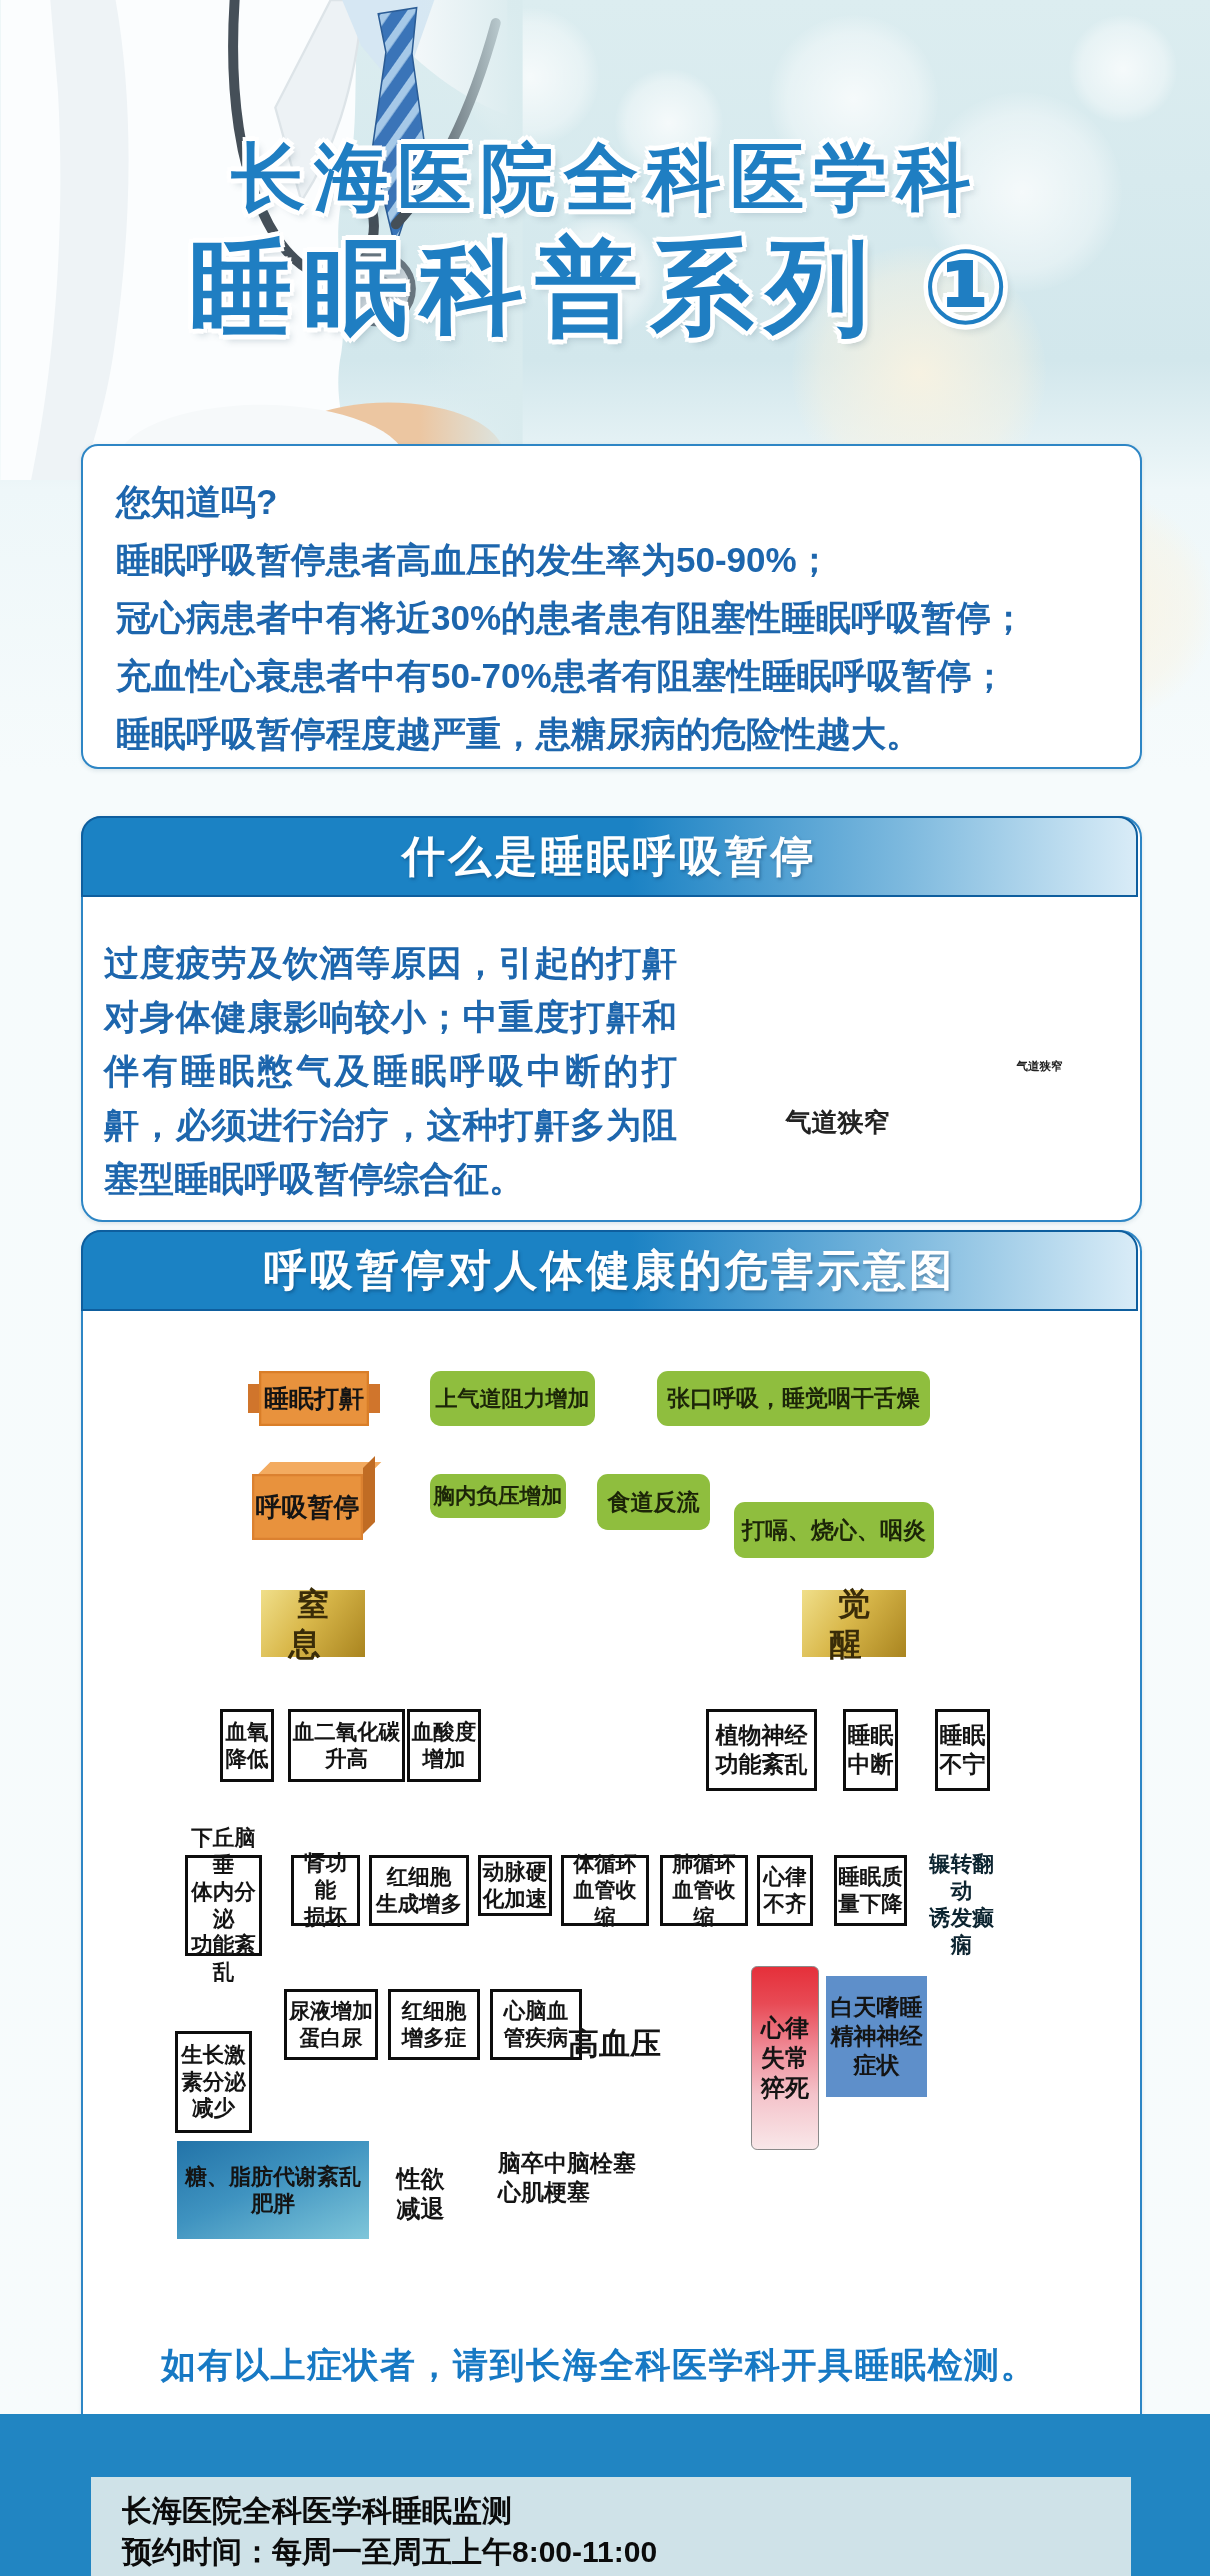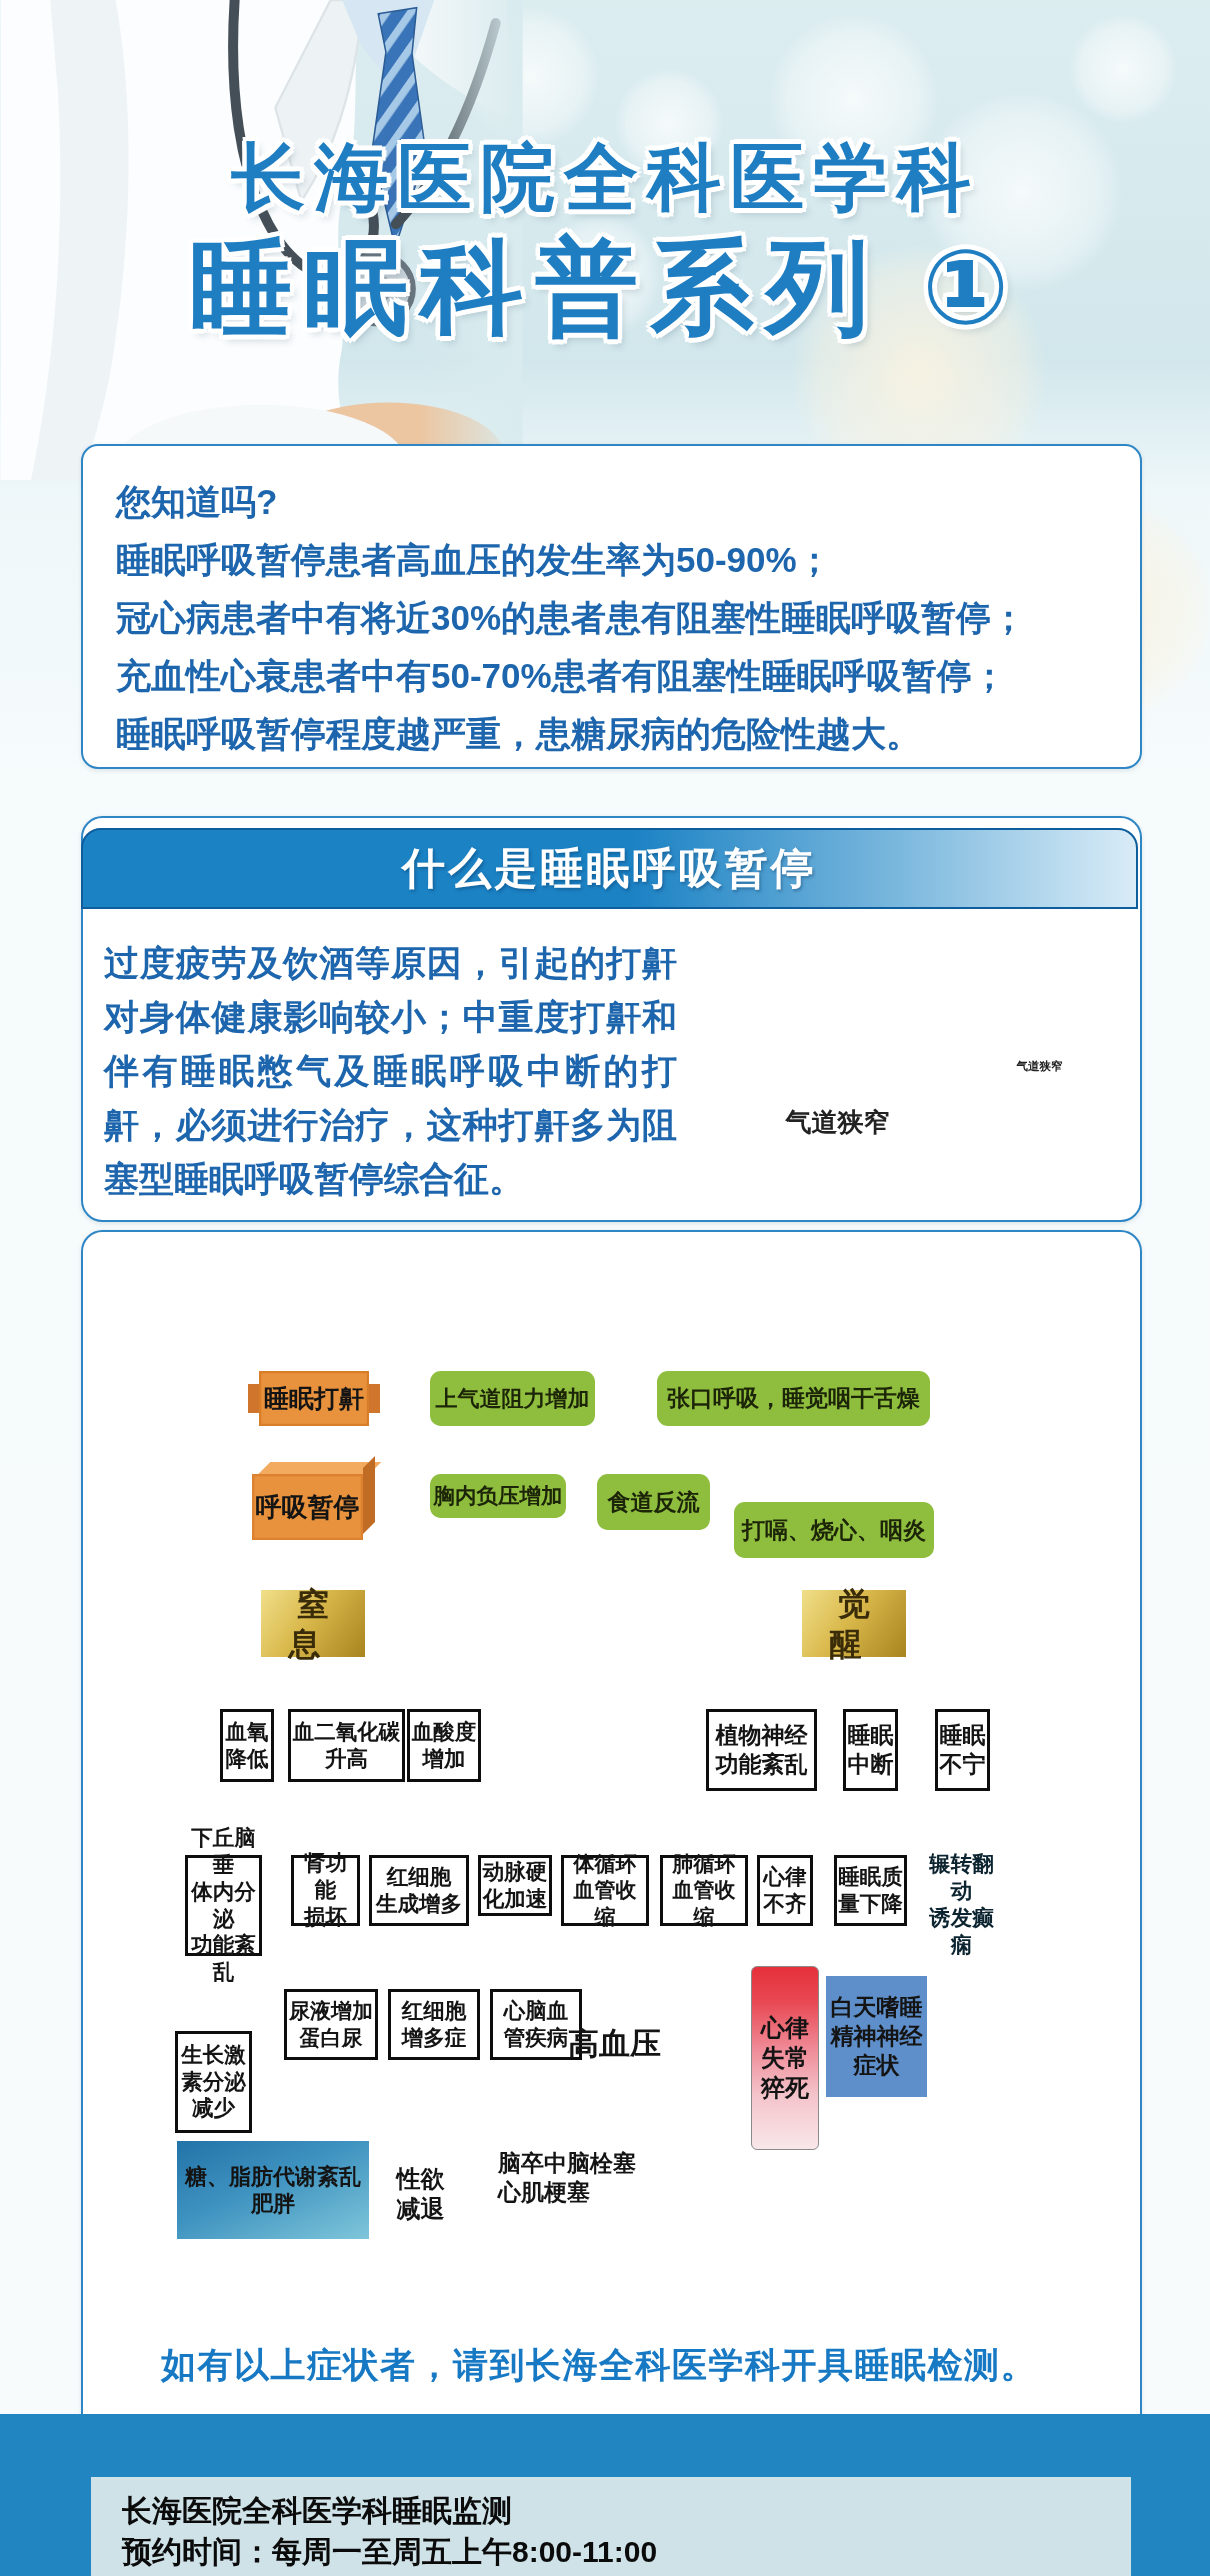--- a/index.html
+++ b/index.html
@@ -22,21 +22,20 @@
 
   
   .panelbox{position:absolute;background:#fff;border:2.3px solid #2e86c5;border-radius:20px;box-shadow:0 1.5px 4.6px rgba(40,80,110,.12);}
   .intro-lines{position:absolute;left:116px;top:473px;width:992px;color:#1d66ad;font-weight:bold;font-size:35px;line-height:58px;white-space:pre-line;}
   .sechead{
     position:absolute;left:81px;width:1057px;height:81px;border-radius:20px 20px 0 0;
     background:linear-gradient(90deg,#1b82c4 0%,#1b82c4 52%,#7db9de 78%,#d9ecf7 100%);
     border:2.3px solid #0e5e9e;box-sizing:border-box;
     color:#fff;font-weight:bold;font-size:43px;display:flex;align-items:center;justify-content:center;letter-spacing:3.1px;
     text-shadow:1.5px 2.3px 3.1px rgba(0,40,80,.35);
-    margin-top:12px;
   }
   .para{position:absolute;left:104px;top:936px;width:573px;color:#1d66ad;font-weight:bold;font-size:35px;line-height:54px;text-align:justify;}
   .dlabel{position:absolute;color:#222;font-weight:bold;}
 
   
   .n{position:absolute;display:flex;align-items:center;justify-content:center;text-align:center;
      white-space:pre-line;font-weight:bold;color:#141414;line-height:1.25;box-sizing:border-box;}
   .green{background:#8fbe3e;border-radius:10.8px;color:#1c2508;}
   .orange{background:#e8923d;box-shadow:inset 0 0 0 2.3px #d97e28;}
   .gold{background:linear-gradient(125deg,#f0df8a 0%,#d9b84b 45%,#a9841f 100%);color:#3a2c08;font-size:32px;letter-spacing:17px;text-indent:17px;}
@@ -208,20 +207,21 @@
 充血性心衰患者中有50-70%患者有阻塞性睡眠呼吸暂停；
 睡眠呼吸暂停程度越严重，患糖尿病的危险性越大。</div>
 
   <div class="panelbox" style="left:81px;top:816px;width:1057px;height:402px;border-radius:21.5px;"></div>
   <div class="sechead" style="top:816px;">什么是睡眠呼吸暂停</div>
   <div class="para">过度疲劳及饮酒等原因，引起的打鼾对身体健康影响较小；中重度打鼾和伴有睡眠憋气及睡眠呼吸中断的打鼾，必须进行治疗，这种打鼾多为阻塞型睡眠呼吸暂停综合征。</div>
   <div class="dlabel" style="left:776px;top:1105px;width:123px;font-size:26px;text-align:center;">气道狭窄</div>
   <div class="dlabel" style="left:1015px;top:1059px;width:49px;font-size:11.5px;text-align:center;">气道狭窄</div>
 
   <div class="panelbox" style="left:81px;top:1230px;width:1057px;height:1184px;border-radius:21.5px 21.5px 0 0;"></div>
+  <div class="sechead" style="top:1230px;">呼吸暂停对人体健康的危害示意图</div>
 
   <div class="n orange" style="left:259px;top:1371px;width:110px;height:55px;font-size:25px;">
     <span class="tab" style="left:-10.8px;"></span>
     <span class="tab" style="right:-10.8px;"></span>
     <span>睡眠打鼾</span>
   </div>
   <div class="n green" style="left:430px;top:1371px;width:165px;height:55px;font-size:22px;">上气道阻力增加</div>
   <div class="n green" style="left:657px;top:1371px;width:273px;height:55px;font-size:23px;border-radius:11px;">张口呼吸，睡觉咽干舌燥</div>
 
   <div class="n cube" style="left:252px;top:1474px;width:111px;height:66px;font-size:26px;">呼吸暂停</div>

